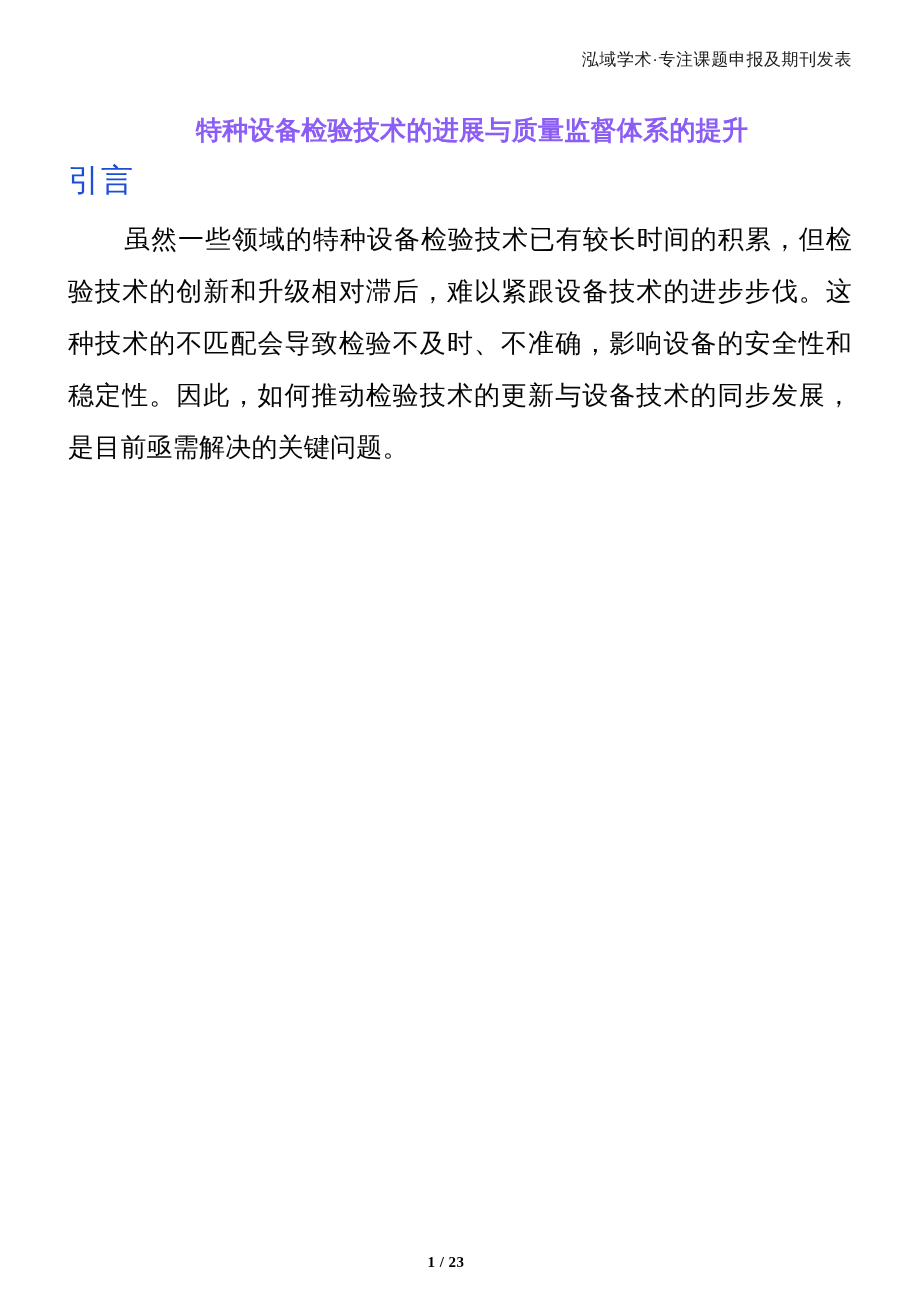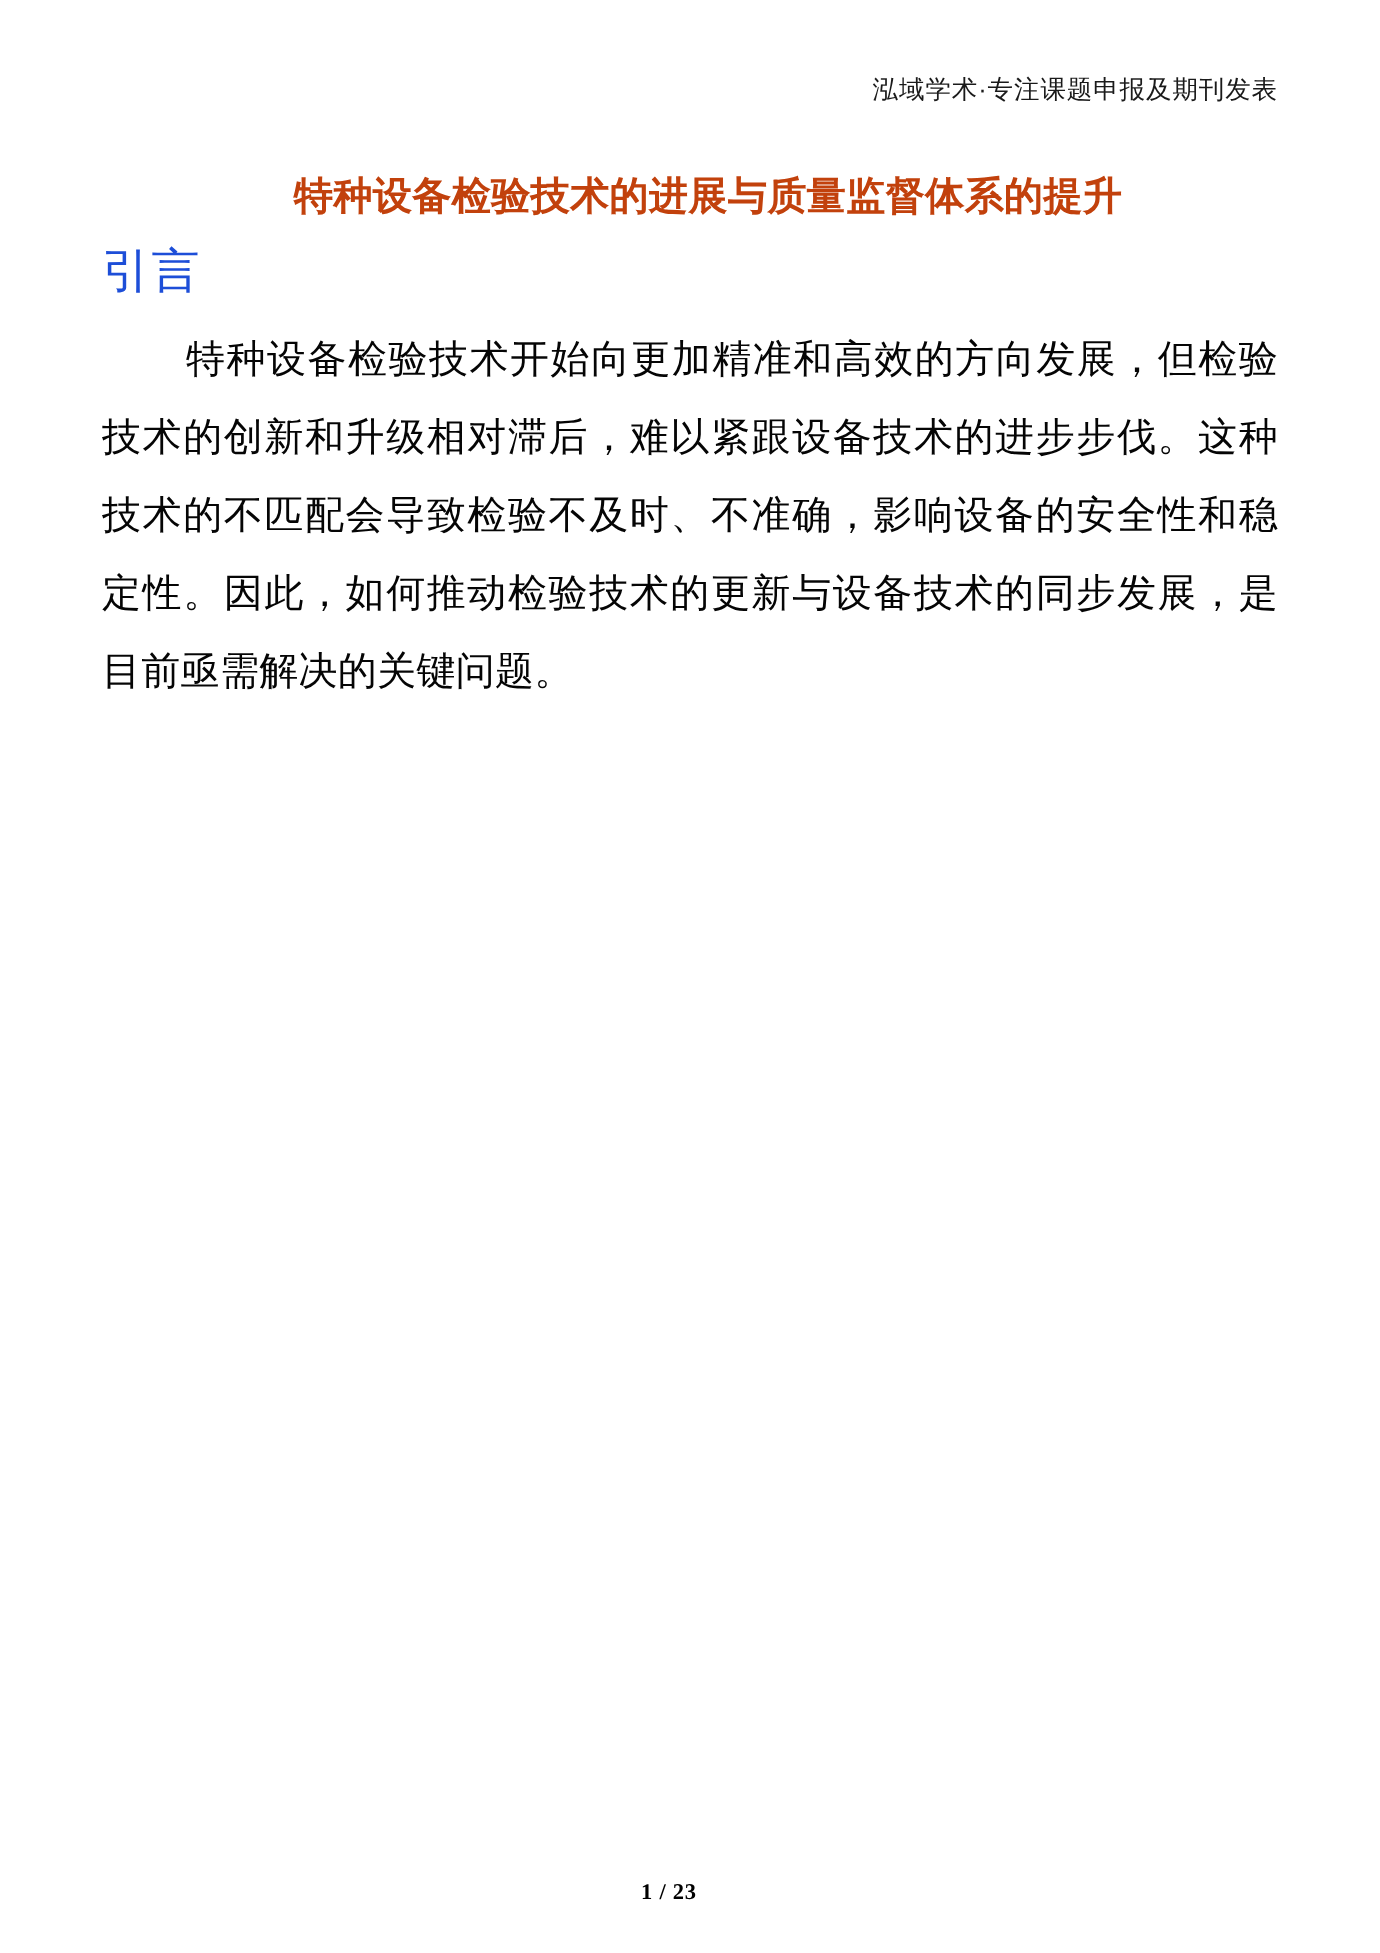--- a/index.html
+++ b/index.html
@@ -47,21 +47,21 @@
     left: 68px;
     top: 108px;
     width: 784px;
   }
 
   .doc-title {
     font-family: "Liberation Sans", "DejaVu Sans", sans-serif;
     font-size: 26px;
     line-height: 44px;
     font-weight: 600;
-    color: #c2410c;
+    color: #8b5cf6;
     margin: 0 0 6px 0;
     padding-left: 128px;
     letter-spacing: 0.3px;
     white-space: nowrap;
   }
 
   .section-heading {
     font-family: "Liberation Sans", "DejaVu Sans", sans-serif;
     font-size: 32px;
     line-height: 44px;
@@ -109,21 +109,21 @@
 <div class="page">
 
   <div class="page-header">泓域学术·专注课题申报及期刊发表</div>
 
   <div class="content">
 
     <h1 class="doc-title">特种设备检验技术的进展与质量监督体系的提升</h1>
 
     <h2 class="section-heading">引言</h2>
 
-    <p class="body-para">特种设备检验技术开始向更加精准和高效的方向发展，但检验技术的创新和升级相对滞后，难以紧跟设备技术的进步步伐。这种技术的不匹配会导致检验不及时、不准确，影响设备的安全性和稳定性。因此，如何推动检验技术的更新与设备技术的同步发展，是目前亟需解决的关键问题。</p>
+    <p class="body-para">虽然一些领域的特种设备检验技术已有较长时间的积累，但检验技术的创新和升级相对滞后，难以紧跟设备技术的进步步伐。这种技术的不匹配会导致检验不及时、不准确，影响设备的安全性和稳定性。因此，如何推动检验技术的更新与设备技术的同步发展，是目前亟需解决的关键问题。</p>
 
 
 
   </div>
 
   <div class="page-footer">1 / 23</div>
 
 </div>
 
 </body></html>

